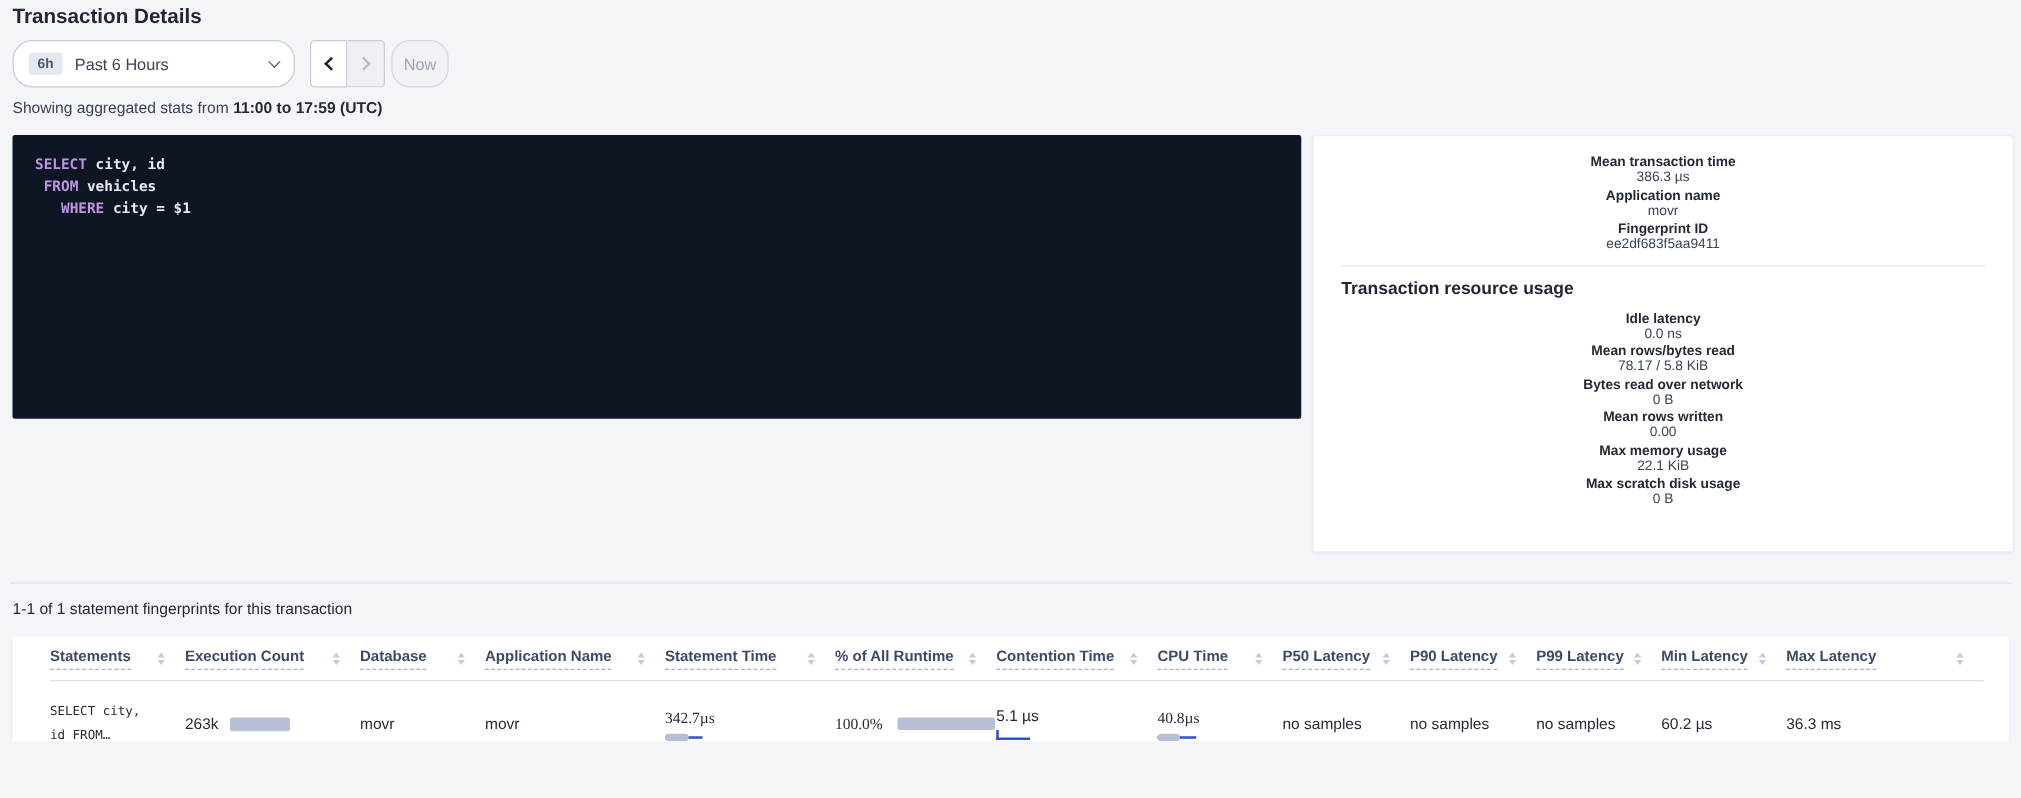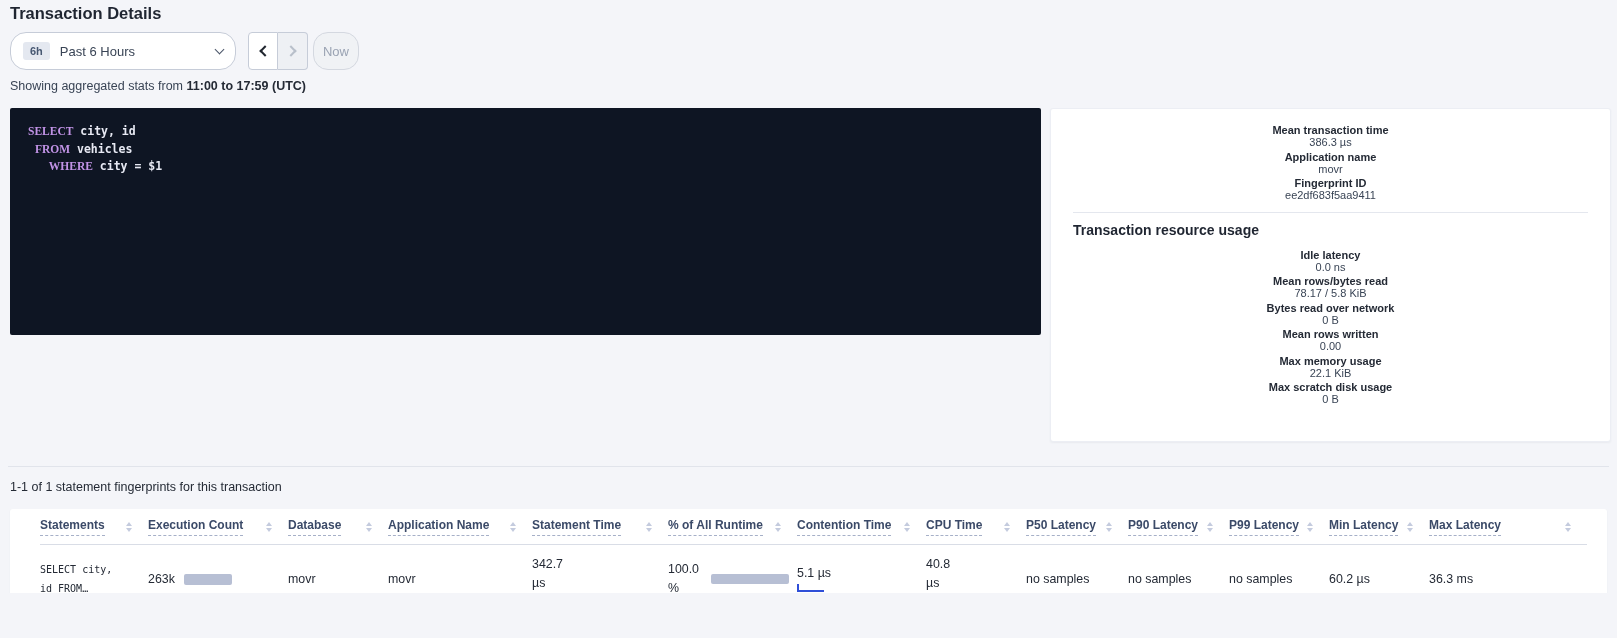--- a/index.html
+++ b/index.html
@@ -57,21 +57,21 @@
   
   .sql-card {
     position:absolute; left:10px; top:108px; width:1031px; height:227px;
     background:#0e1523; border-radius:2px; padding:15px 18px;
   }
   .sql-code {
     font-family:"DejaVu Sans Mono", monospace;
     font-size:11.5px; font-weight:700; line-height:17.5px;
     color:#e7e9f3; white-space:pre;
   }
-  .sql-code .kw { color:#c193e6;font-family:Liberation Serif, serif; }
+  .sql-code .kw { color:#c193e6; }
 
   
   .right-card {
     position:absolute; left:1050px; top:108px; width:561px; height:334px;
     background:#fff; border:1px solid #eceef4; border-radius:3px;
     box-shadow:0 1px 2px rgba(50,60,90,.06);
     padding:14px 22px 0 22px;
   }
   .kv { display:flex; justify-content:center; align-items:center; height:26.5px; font-size:11px;flex-direction:column; }
   .kv .k { font-weight:700; color:#242a35; }
@@ -97,21 +97,21 @@
   .th .lbl { border-bottom:1px dashed #a6b0c8; padding-bottom:3px; white-space:nowrap; }
   .sort { margin-left:auto; margin-right:16px; display:flex; flex-direction:column; align-items:center; gap:2px; }
   .tri-up   { width:0; height:0; border-left:3.5px solid transparent; border-right:3.5px solid transparent; border-bottom:4px solid #c4cbde; }
   .tri-down { width:0; height:0; border-left:3.5px solid transparent; border-right:3.5px solid transparent; border-top:4px solid #c4cbde; }
 
   .trow { height:69px; border-bottom:1px solid #d9dde6; align-items:center; font-size:12.4px; color:#242a35; }
   .stmt-cell { font-family:"DejaVu Sans Mono", monospace; font-size:10px; line-height:19px; color:#242a35; cursor:pointer; }
   .exec-cell { display:flex; align-items:center; gap:9px; }
   .bar-gray { background:#b7bfd4; border-radius:2px; }
   .exec-bar { height:11px; }
-  .stacked { display:flex; flex-direction:column; line-height:19px; }
+  .stacked { display:flex; line-height:19px;font-family:Liberation Serif, serif; }
   .mini-bar { position:relative; height:7px; margin-top:3px; }
   .mini-line { position:absolute; left:0; top:2.5px; height:2px; width:100%; background:#2f4fd8; }
   .mini-pill { position:absolute; left:0; top:0.5px; height:6px; background:#b7bfd4; border-radius:3px; }
   .pct-cell { display:flex; align-items:center; gap:12px; }
   .pct-bar { height:10px; }
   .cont-bar { position:relative; height:8px; margin-top:4px; }
   .cont-tick { position:absolute; left:0; top:0; width:1.5px; height:8px; background:#2f4fd8; }
   .cont-line { position:absolute; left:0; bottom:0; height:2px; width:100%; background:#2f4fd8; }
 </style>
 </head>

